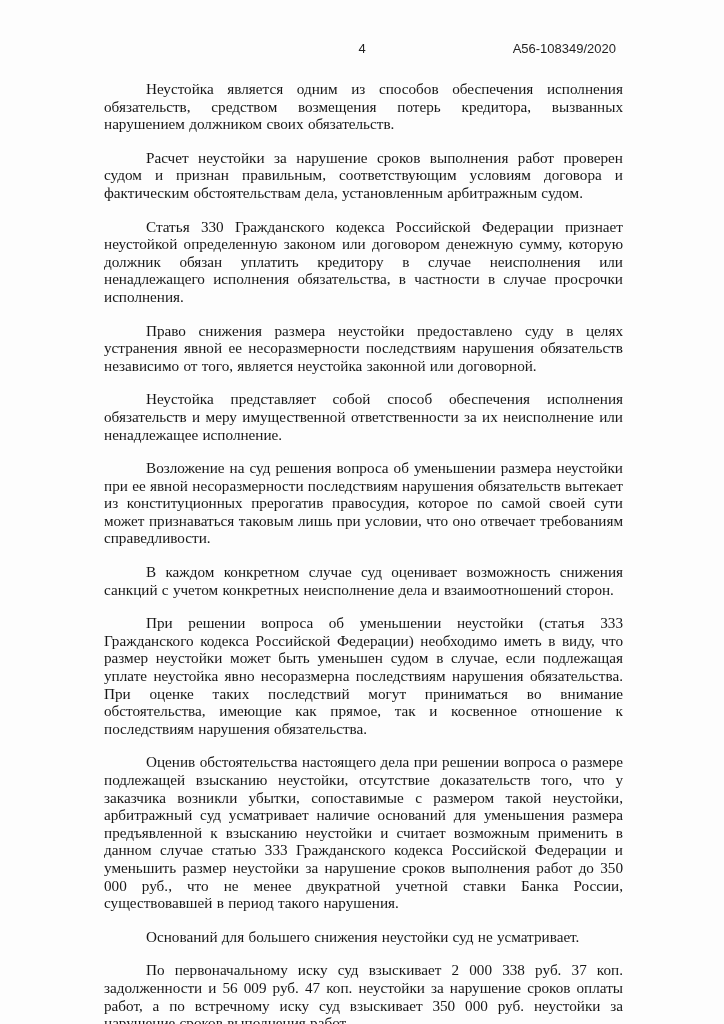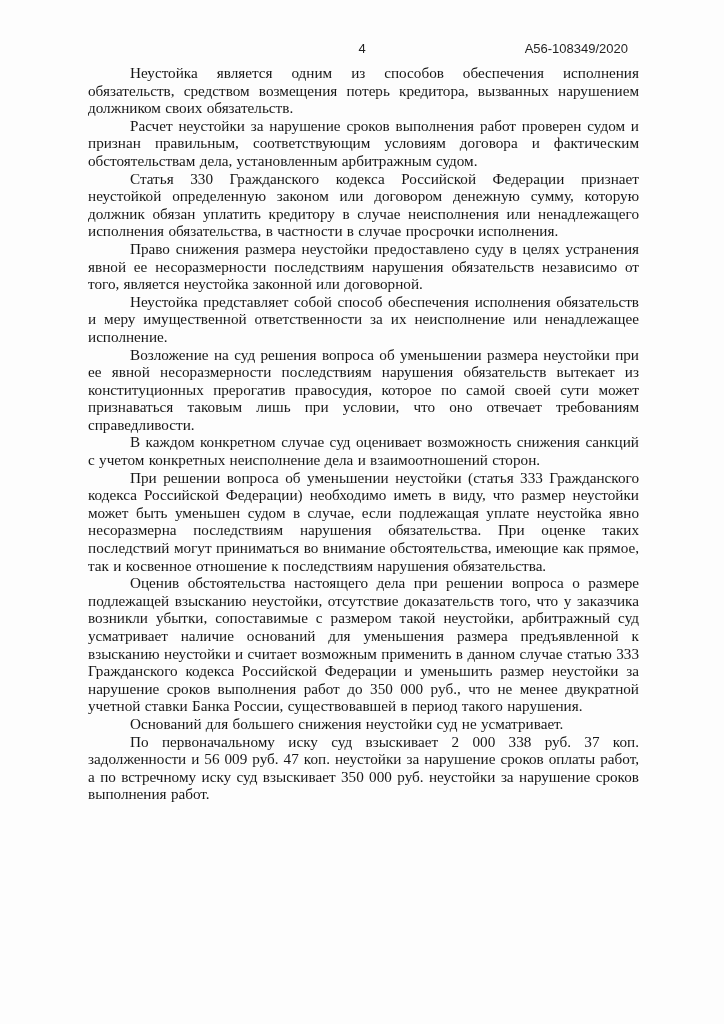--- a/index.html
+++ b/index.html
@@ -26,35 +26,35 @@
   }
   .page-number {
     position: absolute;
     left: 0;
     top: 0;
     width: 100%;
     text-align: center;
   }
   .case-number {
     position: absolute;
-    right: 96px;
+    right: 108px;
     top: 0;
   }
   .content {
     position: absolute;
     top: 64px;
     left: 88px;
     width: 551px;
     font-family: "Liberation Serif", serif;
     font-size: 15.2px;
     line-height: 17.6px;
     color: #161616;
   }
   .content p {
-    margin: 0;
+    margin: 16px;
     padding: 0;
     text-align: justify;
     text-indent: 42px;
     word-spacing: 0.5px;
   }
 </style>
 </head>
 <body>
 
 <div class="page">

